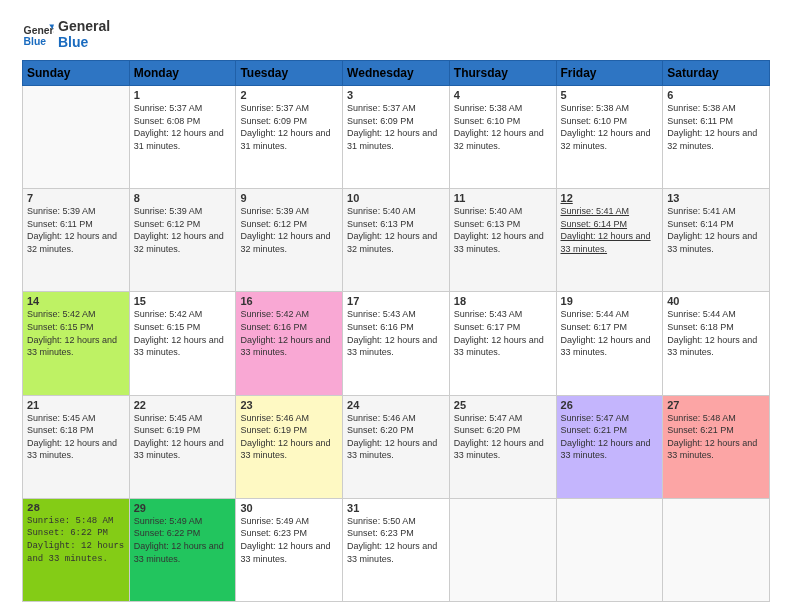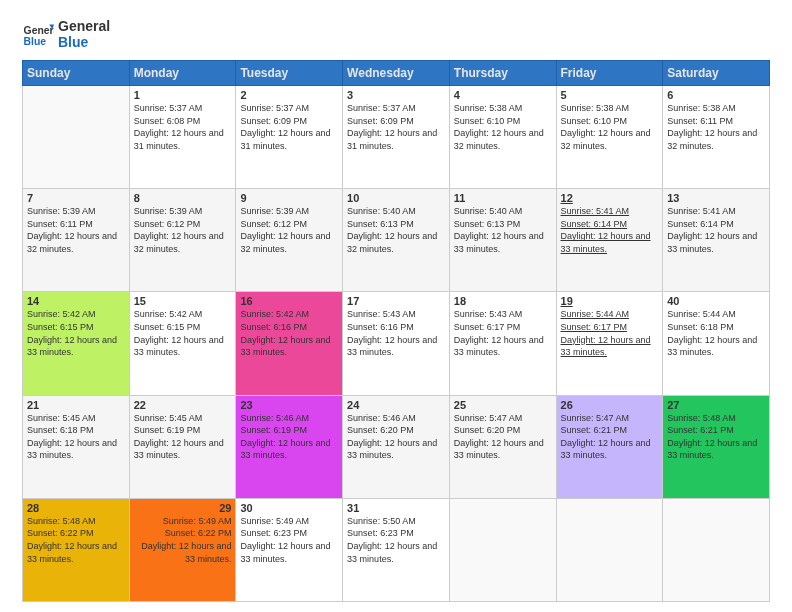--- a/index.html
+++ b/index.html
@@ -47,21 +47,21 @@
     }
     .calendar {
       flex: 1;
       border: 1px solid #ccc;
       border-collapse: collapse;
       width: 100%;
       table-layout: fixed;
     }
     .calendar th {
       background-color: #2e75c3;
-      color: #e5e5e5;
+      color: #000000;
       font-size: 12px;
       font-weight: bold;
       padding: 5px 4px;
       text-align: left;
       border: 1px solid #2060a8;
     }
     .calendar td {
       border: 1px solid #ccc;
       vertical-align: top;
       padding: 3px 4px;
@@ -185,77 +185,77 @@
         </tr>
         <tr>
           <td style="background: #bef264;">
             <span class="day-num">14</span>
             <div class="day-info">Sunrise: 5:42 AM<br>Sunset: 6:15 PM<br>Daylight: 12 hours and 33 minutes.</div>
           </td>
           <td style="background: rgb(255, 255, 255);">
             <span class="day-num">15</span>
             <div class="day-info">Sunrise: 5:42 AM<br>Sunset: 6:15 PM<br>Daylight: 12 hours and 33 minutes.</div>
           </td>
-          <td style="background: #ec4899;">
+          <td style="background: #f9a8d4;">
             <span class="day-num">16</span>
             <div class="day-info">Sunrise: 5:42 AM<br>Sunset: 6:16 PM<br>Daylight: 12 hours and 33 minutes.</div>
           </td>
           <td style="background: rgb(255, 255, 255);">
             <span class="day-num">17</span>
             <div class="day-info">Sunrise: 5:43 AM<br>Sunset: 6:16 PM<br>Daylight: 12 hours and 33 minutes.</div>
           </td>
           <td style="background: rgb(255, 255, 255);">
             <span class="day-num">18</span>
             <div class="day-info">Sunrise: 5:43 AM<br>Sunset: 6:17 PM<br>Daylight: 12 hours and 33 minutes.</div>
           </td>
-          <td style="background: rgb(255, 255, 255); text-decoration: underline;">
+          <td style="background: rgb(255, 255, 255);">
             <span class="day-num">19</span>
             <div class="day-info">Sunrise: 5:44 AM<br>Sunset: 6:17 PM<br>Daylight: 12 hours and 33 minutes.</div>
           </td>
           <td style="background: rgb(255, 255, 255);">
             <span class="day-num">40</span>
             <div class="day-info">Sunrise: 5:44 AM<br>Sunset: 6:18 PM<br>Daylight: 12 hours and 33 minutes.</div>
           </td>
         </tr>
         <tr>
           <td style="background: rgb(245, 245, 245);">
             <span class="day-num">21</span>
             <div class="day-info">Sunrise: 5:45 AM<br>Sunset: 6:18 PM<br>Daylight: 12 hours and 33 minutes.</div>
           </td>
           <td style="background: rgb(245, 245, 245);">
             <span class="day-num">22</span>
             <div class="day-info">Sunrise: 5:45 AM<br>Sunset: 6:19 PM<br>Daylight: 12 hours and 33 minutes.</div>
           </td>
-          <td style="background: #d946ef;">
+          <td style="background: #fef9c3;">
             <span class="day-num">23</span>
             <div class="day-info">Sunrise: 5:46 AM<br>Sunset: 6:19 PM<br>Daylight: 12 hours and 33 minutes.</div>
           </td>
           <td style="background: rgb(245, 245, 245); margin-top: 40px;">
             <span class="day-num">24</span>
             <div class="day-info">Sunrise: 5:46 AM<br>Sunset: 6:20 PM<br>Daylight: 12 hours and 33 minutes.</div>
           </td>
           <td style="background: rgb(245, 245, 245);">
             <span class="day-num">25</span>
             <div class="day-info">Sunrise: 5:47 AM<br>Sunset: 6:20 PM<br>Daylight: 12 hours and 33 minutes.</div>
           </td>
           <td style="background: #c4b5fd;">
             <span class="day-num">26</span>
             <div class="day-info">Sunrise: 5:47 AM<br>Sunset: 6:21 PM<br>Daylight: 12 hours and 33 minutes.</div>
           </td>
-          <td style="background: #22c55e;">
+          <td style="background: #fca5a5;">
             <span class="day-num">27</span>
             <div class="day-info">Sunrise: 5:48 AM<br>Sunset: 6:21 PM<br>Daylight: 12 hours and 33 minutes.</div>
           </td>
         </tr>
         <tr>
-          <td style="background: #eab308;">
+          <td style="background: #84cc16; font-family: Liberation Mono, monospace;">
             <span class="day-num">28</span>
             <div class="day-info">Sunrise: 5:48 AM<br>Sunset: 6:22 PM<br>Daylight: 12 hours and 33 minutes.</div>
           </td>
-          <td style="background: #f97316; text-align: right;">
+          <td style="background: #22c55e;">
             <span class="day-num">29</span>
             <div class="day-info">Sunrise: 5:49 AM<br>Sunset: 6:22 PM<br>Daylight: 12 hours and 33 minutes.</div>
           </td>
           <td style="background: rgb(255, 255, 255);">
             <span class="day-num">30</span>
             <div class="day-info">Sunrise: 5:49 AM<br>Sunset: 6:23 PM<br>Daylight: 12 hours and 33 minutes.</div>
           </td>
           <td style="background: rgb(255, 255, 255);">
             <span class="day-num">31</span>
             <div class="day-info">Sunrise: 5:50 AM<br>Sunset: 6:23 PM<br>Daylight: 12 hours and 33 minutes.</div>

